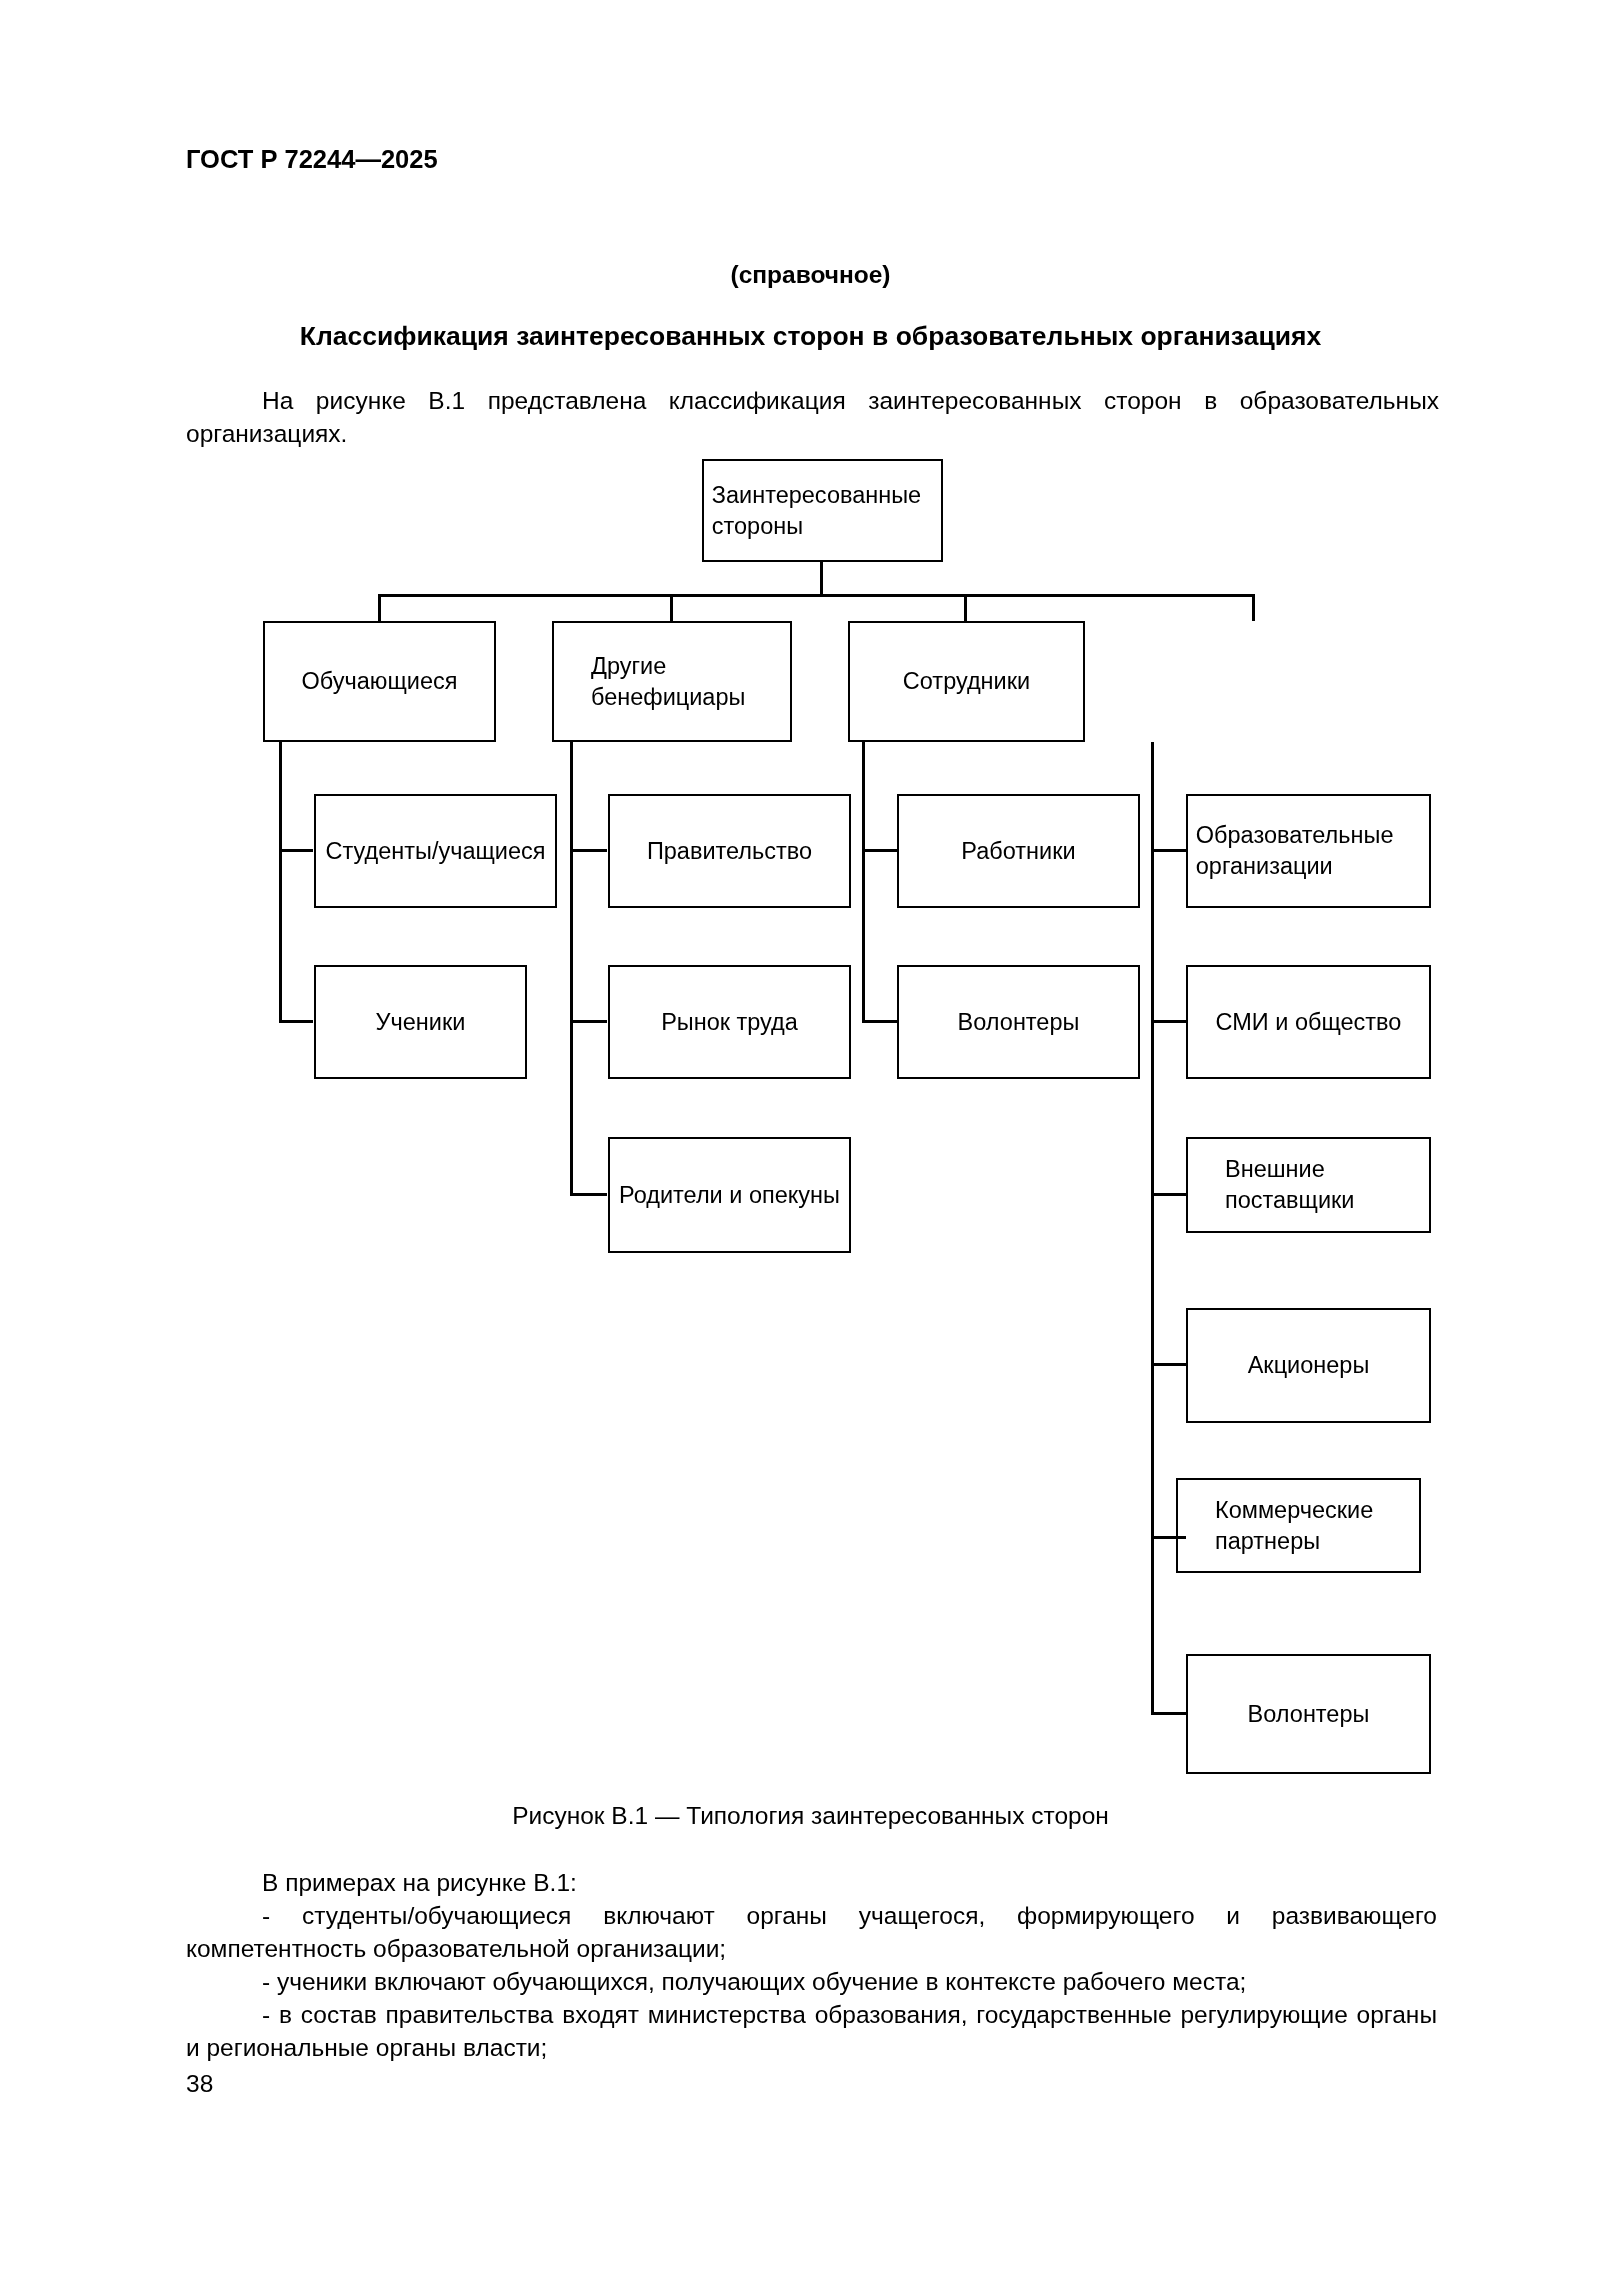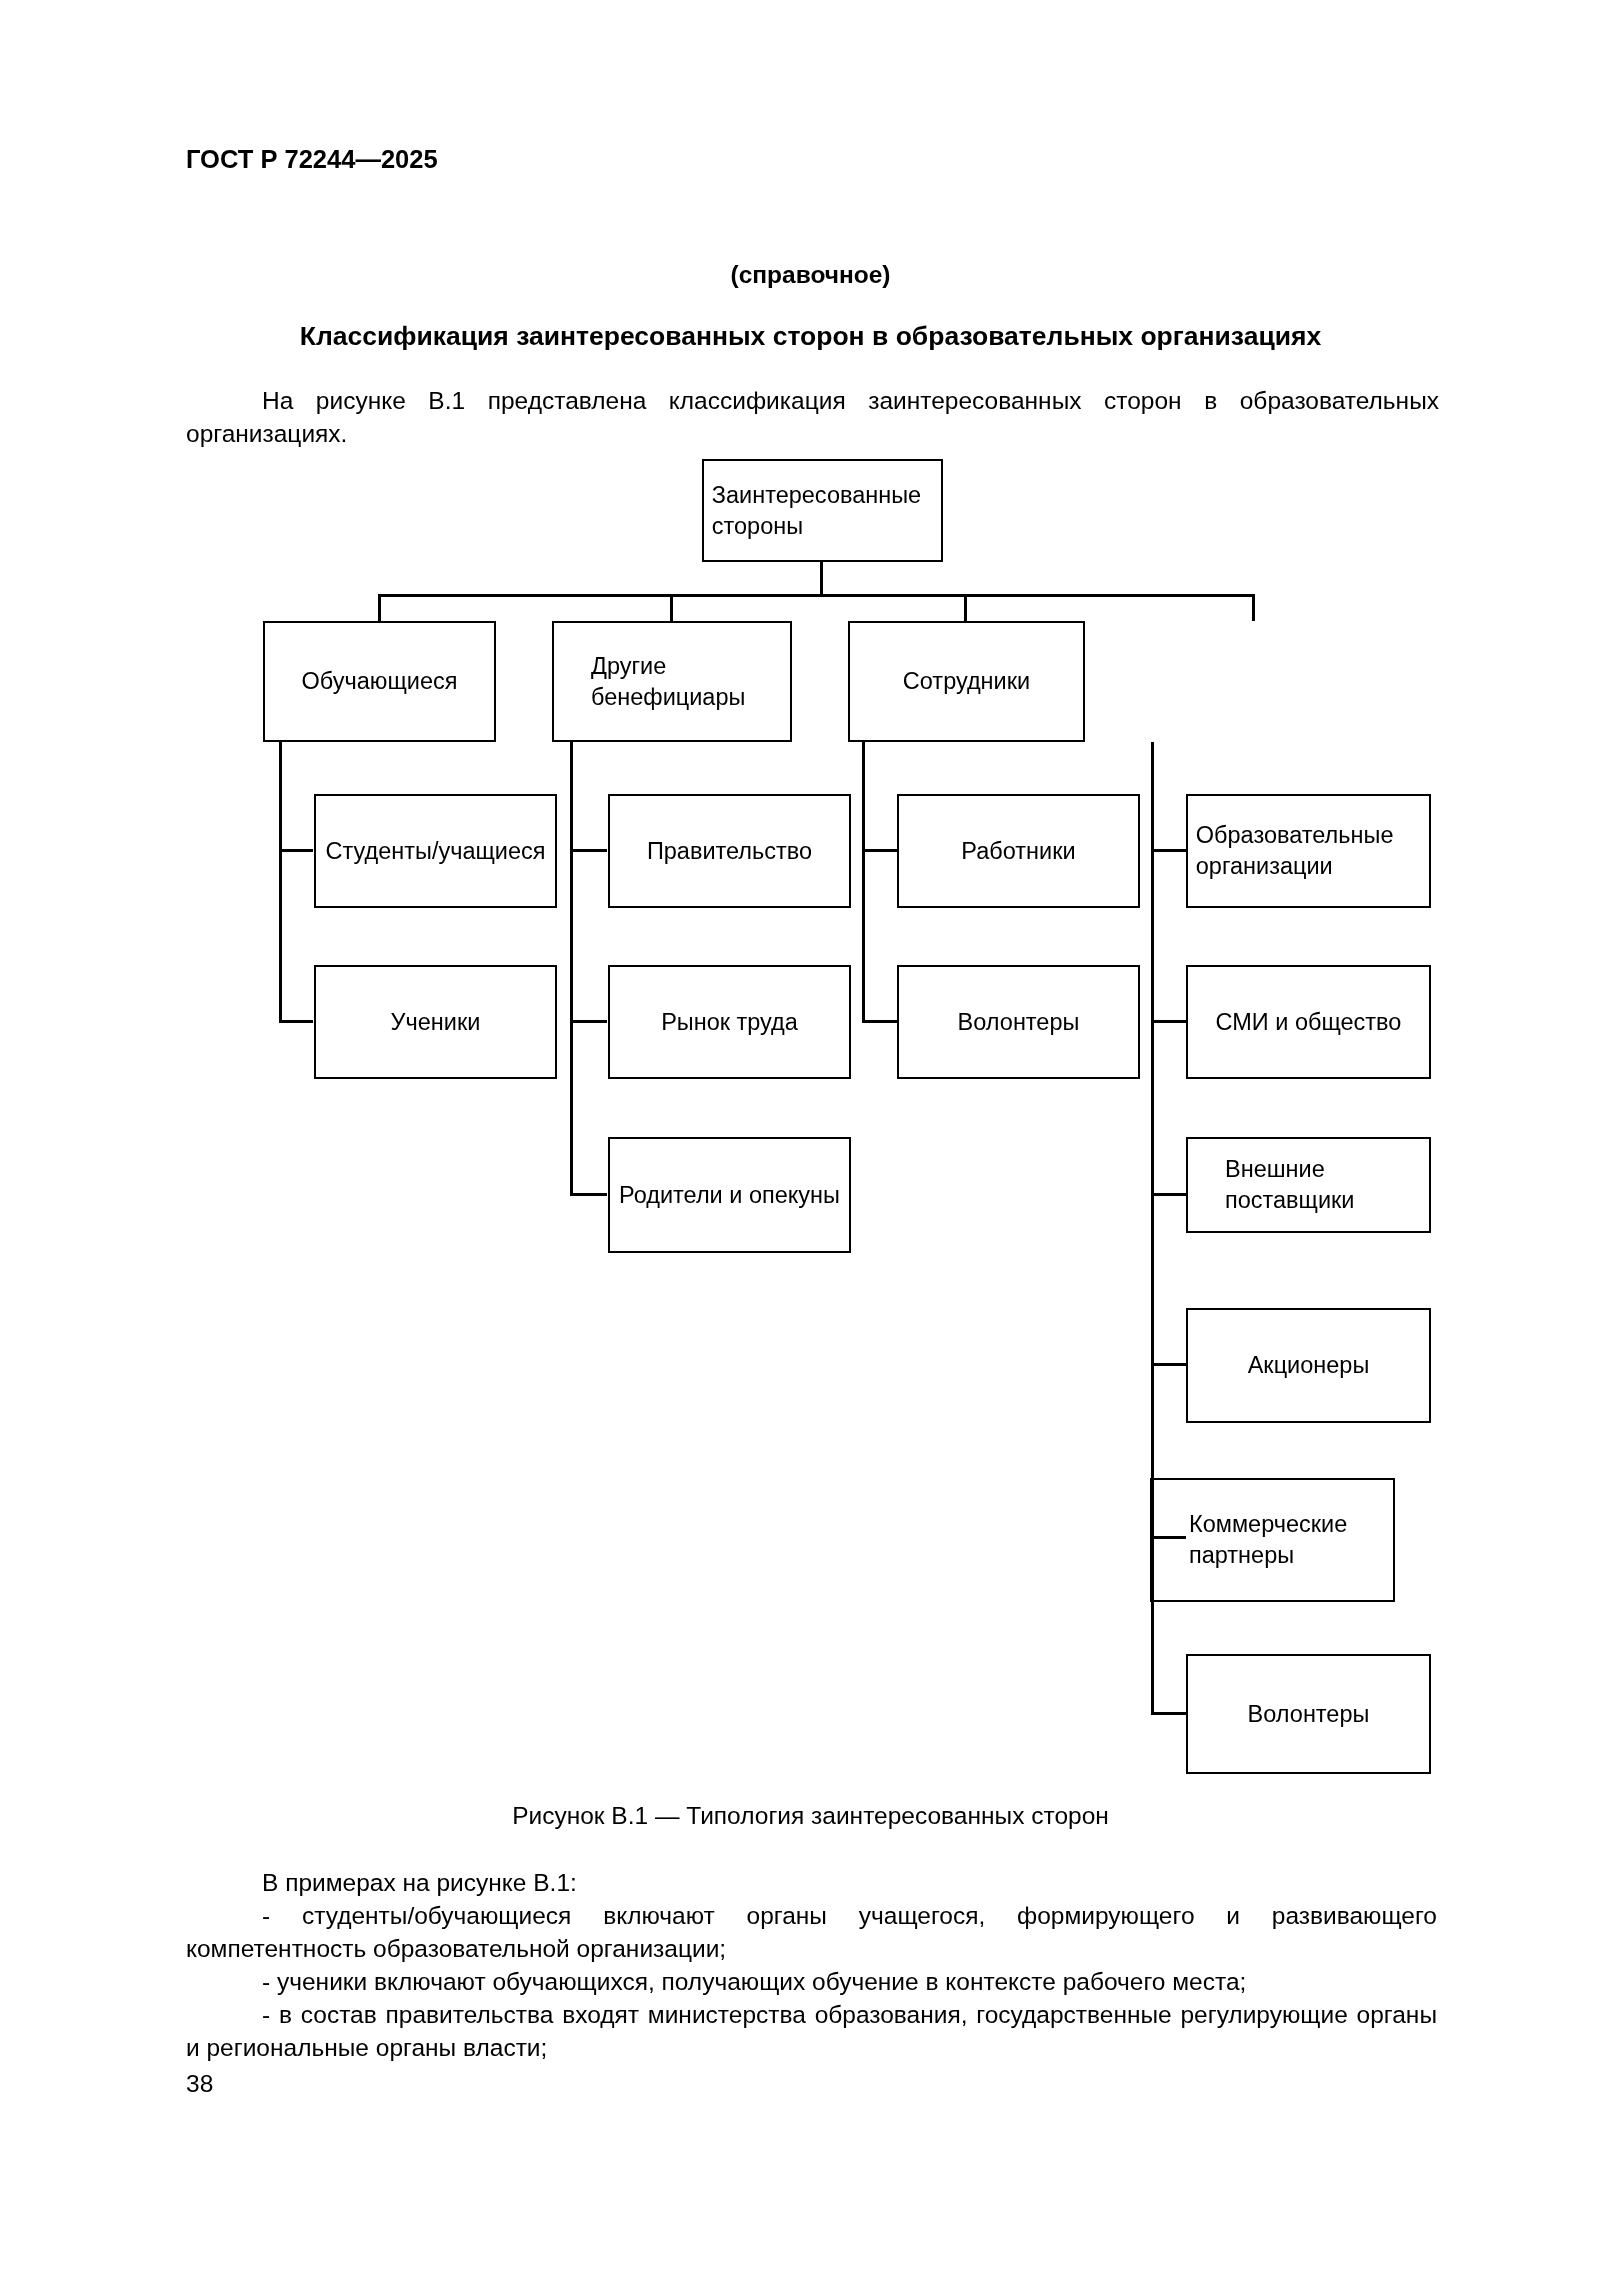--- a/index.html
+++ b/index.html
@@ -62,34 +62,34 @@
   <div class="abs centered appendix-title">Классификация заинтересованных сторон в образовательных организациях</div>
   <div class="abs intro">На рисунке В.1 представлена классификация заинтересованных сторон в образовательных организациях.</div>
 
   <div class="node" style="left:702px;top:459px;width:241px;height:103px">Заинтересованные стороны</div>
 
   <div class="node" style="left:263px;top:621px;width:233px;height:121px">Обучающиеся</div>
   <div class="node narrow" style="left:552px;top:621px;width:240px;height:121px">Другие бенефициары</div>
   <div class="node" style="left:848px;top:621px;width:237px;height:121px">Сотрудники</div>
 
   <div class="node" style="left:314px;top:794px;width:243px;height:114px">Студенты/учащиеся</div>
-  <div class="node" style="left:314px;top:965px;width:243px;height:114px">Ученики</div>
+  <div class="node" style="left:314px;top:965px;width:213px;height:114px">Ученики</div>
 
   <div class="node" style="left:608px;top:794px;width:243px;height:114px">Правительство</div>
   <div class="node" style="left:608px;top:965px;width:243px;height:114px">Рынок труда</div>
   <div class="node" style="left:608px;top:1137px;width:243px;height:116px">Родители и опекуны</div>
 
   <div class="node" style="left:897px;top:794px;width:243px;height:114px">Работники</div>
   <div class="node" style="left:897px;top:965px;width:243px;height:114px">Волонтеры</div>
 
   <div class="node" style="left:1186px;top:794px;width:245px;height:114px">Образовательные организации</div>
   <div class="node" style="left:1186px;top:965px;width:245px;height:114px">СМИ и общество</div>
   <div class="node narrow" style="left:1186px;top:1137px;width:245px;height:96px">Внешние поставщики</div>
   <div class="node" style="left:1186px;top:1308px;width:245px;height:115px">Акционеры</div>
-  <div class="node narrow" style="left:1150px;top:1478px;width:245px;height:124px">Коммерческие партнеры</div>
+  <div class="node narrow" style="left:1176px;top:1478px;width:245px;height:95px">Коммерческие партнеры</div>
   <div class="node" style="left:1186px;top:1654px;width:245px;height:120px">Волонтеры</div>
 
   <div class="line" style="left:820px;top:562px;width:2.9px;height:34px"></div>
   <div class="line" style="left:378px;top:594px;width:876px;height:2.9px"></div>
   <div class="line" style="left:378px;top:594px;width:2.9px;height:27.4px"></div>
   <div class="line" style="left:670px;top:594px;width:2.9px;height:27.4px"></div>
   <div class="line" style="left:964px;top:594px;width:2.9px;height:27.4px"></div>
   <div class="line" style="left:1252px;top:594px;width:2.9px;height:27.4px"></div>
 
   <div class="line" style="left:279px;top:742px;width:2.9px;height:281px"></div>

